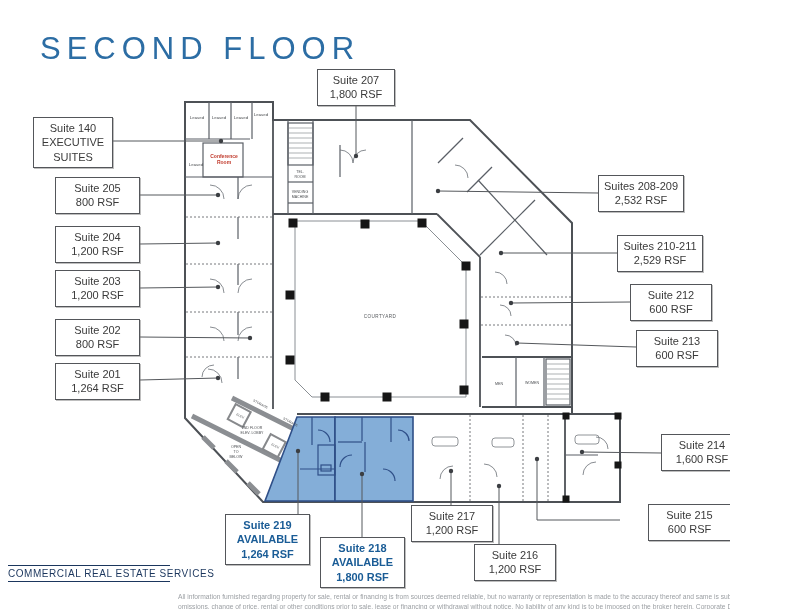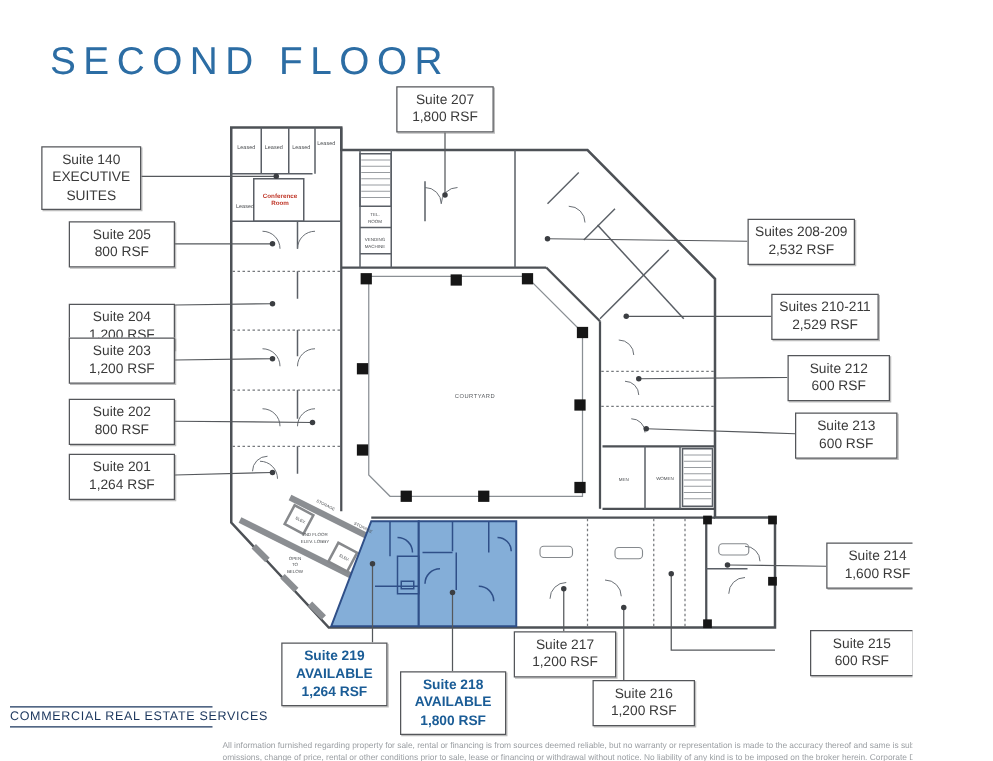--- a/index.html
+++ b/index.html
@@ -260,21 +260,21 @@
 
   <div class="sbox" style="left:33px;top:100px;width:80px">
     <div>Suite 140</div>
     <div>EXECUTIVE</div>
     <div>SUITES</div>
   </div>
   <div class="sbox" style="left:55px;top:160px;width:85px">
     <div>Suite 205</div>
     <div>800 RSF</div>
   </div>
-  <div class="sbox" style="left:55px;top:226px;width:85px">
+  <div class="sbox" style="left:55px;top:209px;width:85px">
     <div>Suite 204</div>
     <div>1,200 RSF</div>
   </div>
   <div class="sbox" style="left:55px;top:253px;width:85px">
     <div>Suite 203</div>
     <div>1,200 RSF</div>
   </div>
   <div class="sbox" style="left:55px;top:302px;width:85px">
     <div>Suite 202</div>
     <div>800 RSF</div>

